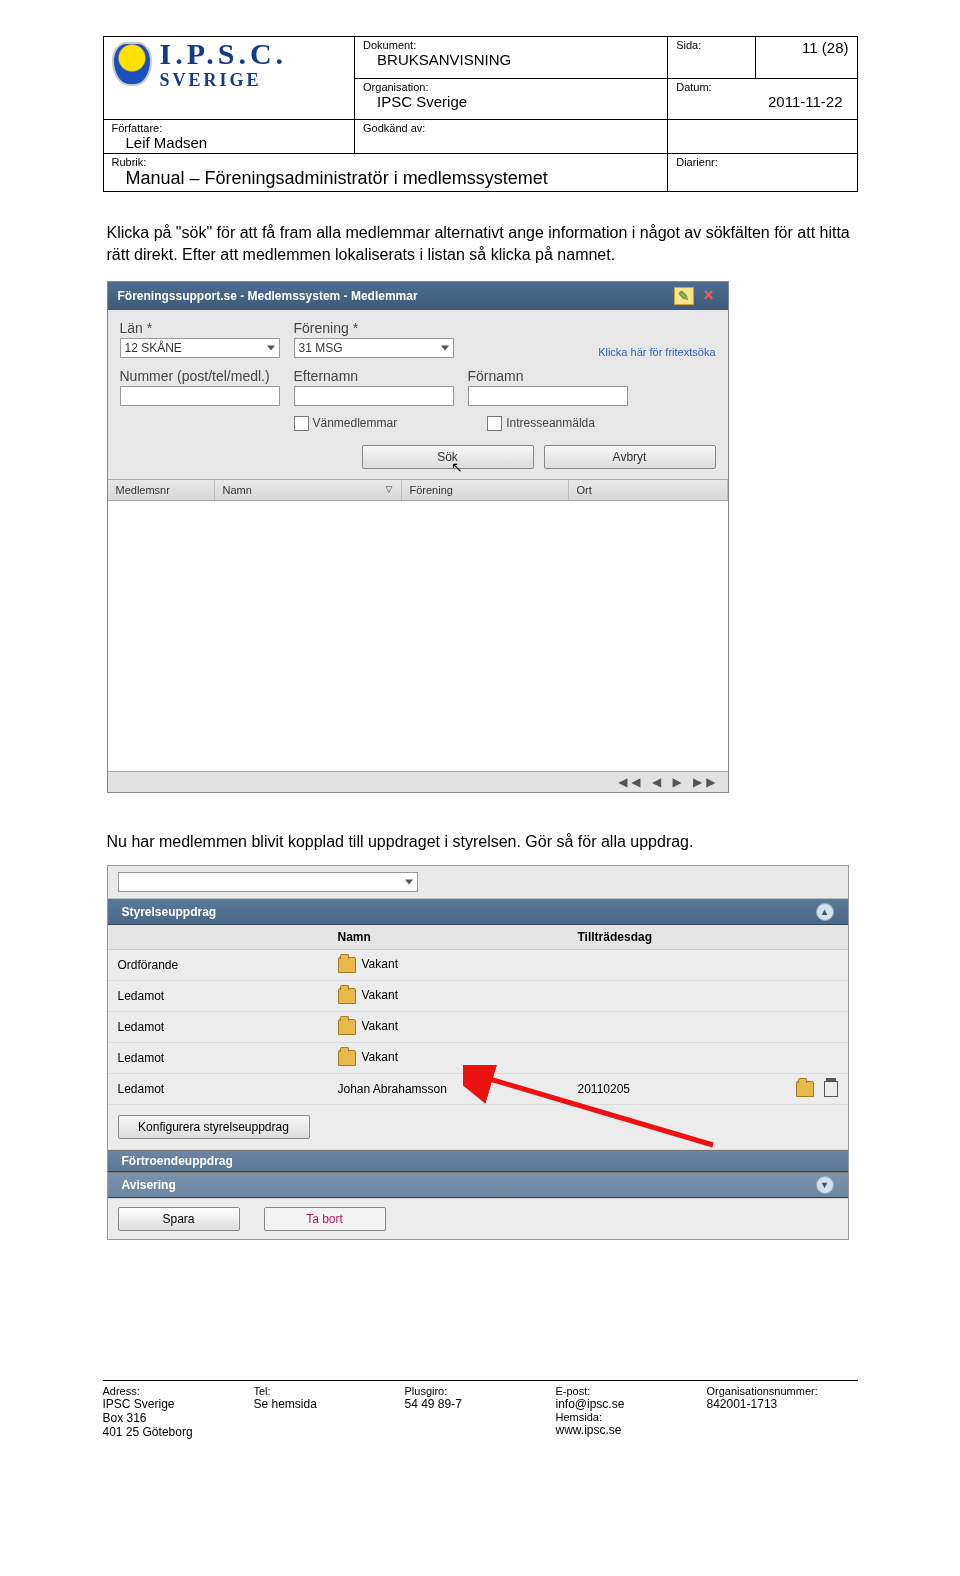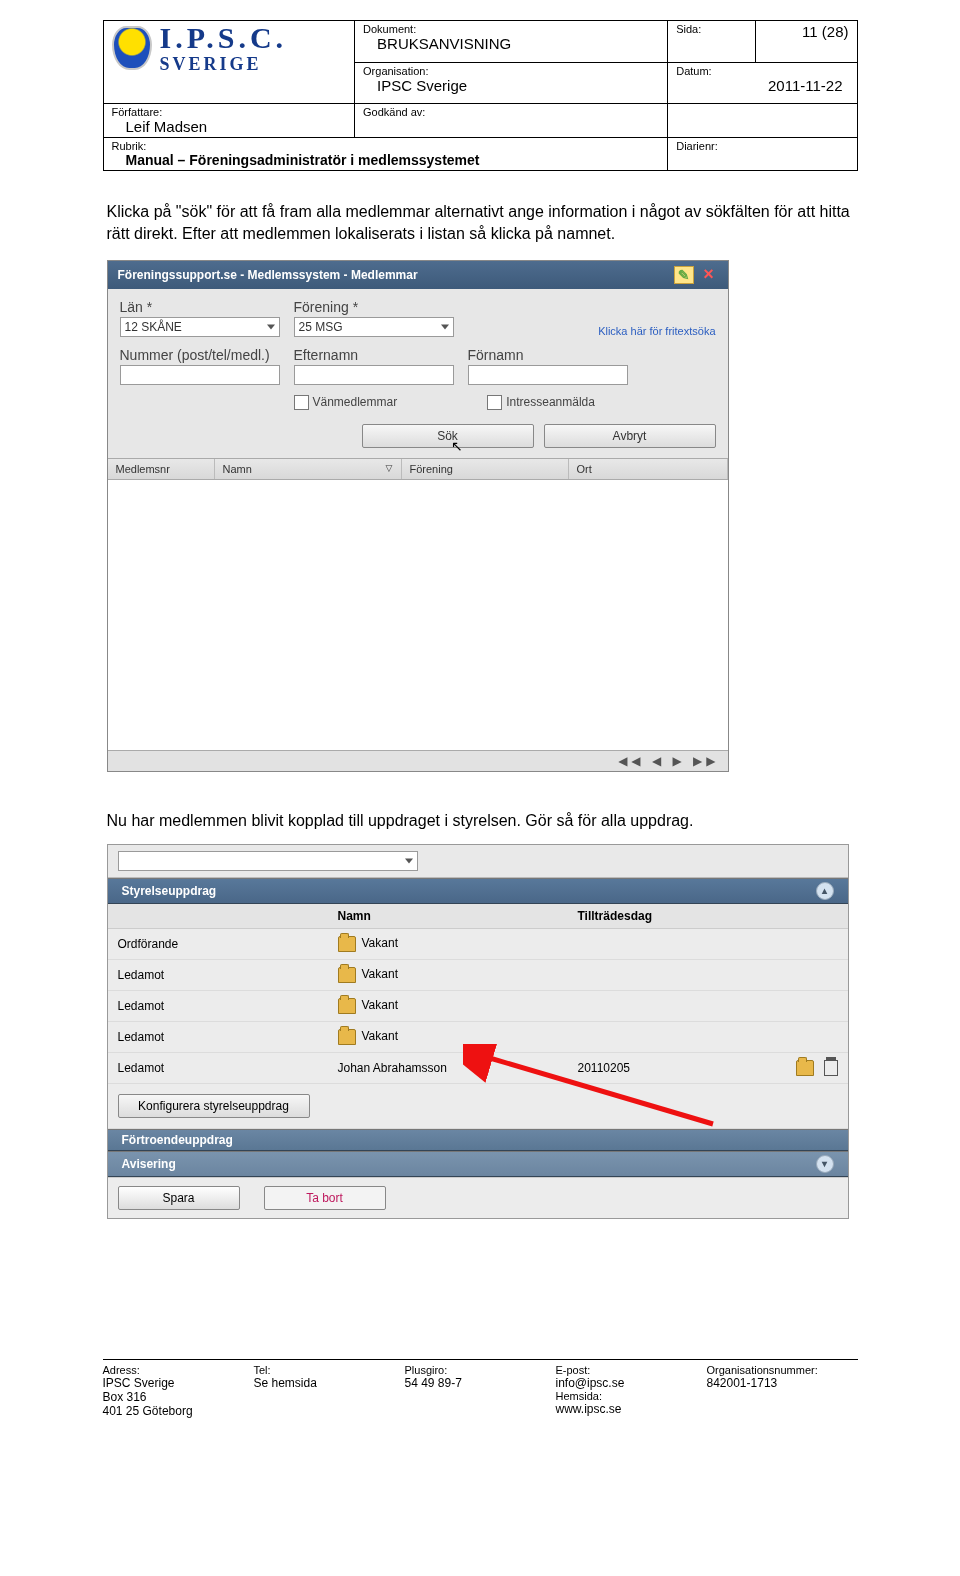--- a/index.html
+++ b/index.html
@@ -5,21 +5,21 @@
   body {
     font-family: Arial, sans-serif;
     margin: 0;
     padding: 0;
     background: #fff;
     font-size: 13px;
     color: #000;
   }
   .page {
     width: 835px;
-    margin: 0 auto;
+    margin: 16px auto;
     padding: 20px 40px 40px 40px;
     box-sizing: border-box;
   }
   .header-table {
     width: 100%;
     border-collapse: collapse;
     border: 1px solid #000;
   }
   .header-table td {
     border: 1px solid #000;
@@ -46,21 +46,21 @@
   .logo-text {
     font-family: "Times New Roman", serif;
     font-weight: bold;
     color: #153a8a;
     line-height: 1;
   }
   .logo-text .l1 { font-size: 30px; letter-spacing: 4px; }
   .logo-text .l2 { font-size: 18px; letter-spacing: 3px; margin-top: 2px;}
   .lbl { font-size: 11px; }
   .val { font-size: 15px; padding-left: 14px; }
-  .rubrik-val { font-weight: bold; font-size: 14px; padding-left: 14px;}
+  .rubrik-val { font-weight: normal; font-size: 18px; padding-left: 14px;}
   .body-text {
     margin: 30px 4px 14px 4px;
     font-size: 16px;
     line-height: 1.4;
   }
 
   
   .dialog {
     width: 620px;
     border: 1px solid #888;
@@ -283,21 +283,21 @@
     <div class="row">
       <div class="fld" style="width:160px">
         <label>Län *</label>
         <div class="inputlike sel">
               <span>12 SKÅNE</span>
             </div>
       </div>
       <div class="fld" style="width:160px">
         <label>Förening *</label>
         <div class="inputlike sel">
-              <span>25 MSG</span>
+              <span>31 MSG</span>
             </div>
       </div>
       <span class="link-txt">Klicka här för fritextsöka</span>
     </div>
     <div class="row">
       <div class="fld" style="width:160px">
         <label>Nummer (post/tel/medl.)</label>
         <div class="inputlike"></div>
       </div>
       <div class="fld" style="width:160px">

